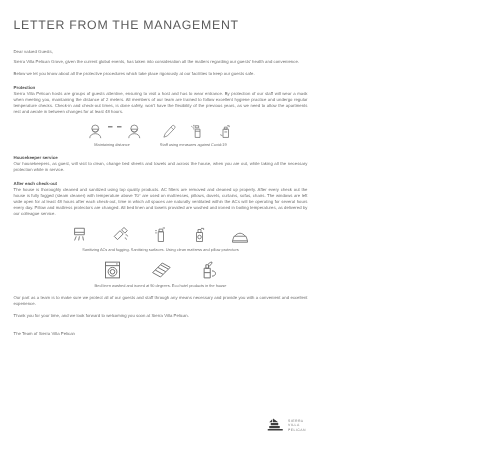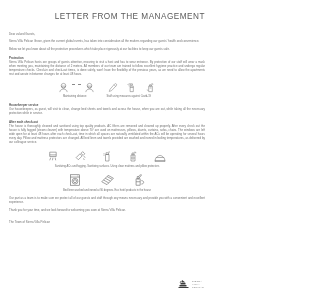--- a/index.html
+++ b/index.html
@@ -16,21 +16,21 @@
   }
   .page {
     position: relative;
     width: 214px;
     height: 300px;
     background: #ffffff;
     box-sizing: border-box;
     padding: 9px 9px 0 9px;
   }
   .doc-title {
-    text-align: right;
+    text-align: left;
     font-family: "Liberation Sans", sans-serif;
     font-size: 8.2px;
     letter-spacing: 0.5px;
     color: #5a5a5a;
     font-weight: 400;
     margin: 3px 0 12px 0;
     white-space: nowrap;
   }
   .para {
     font-size: 2.85px;

